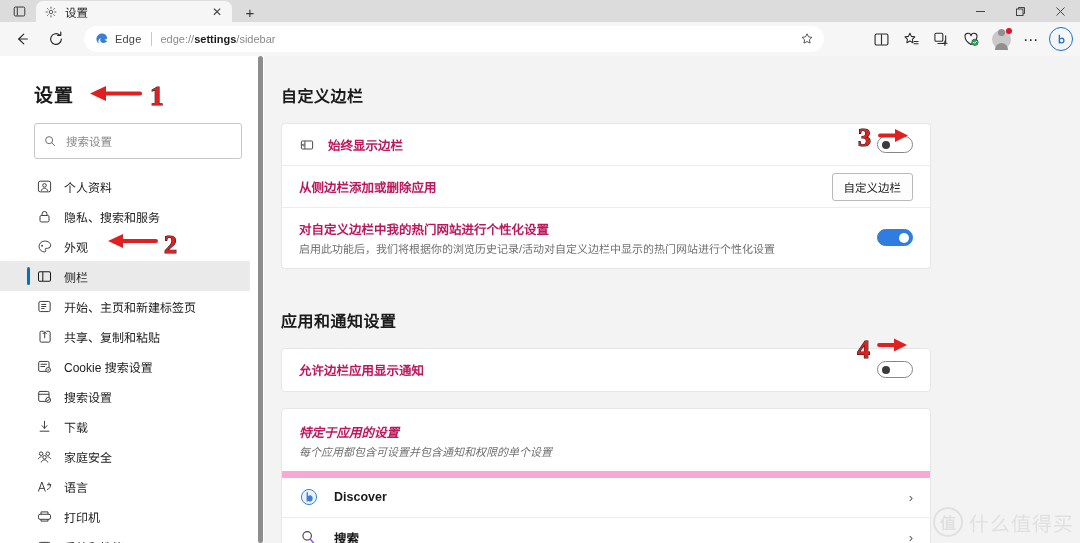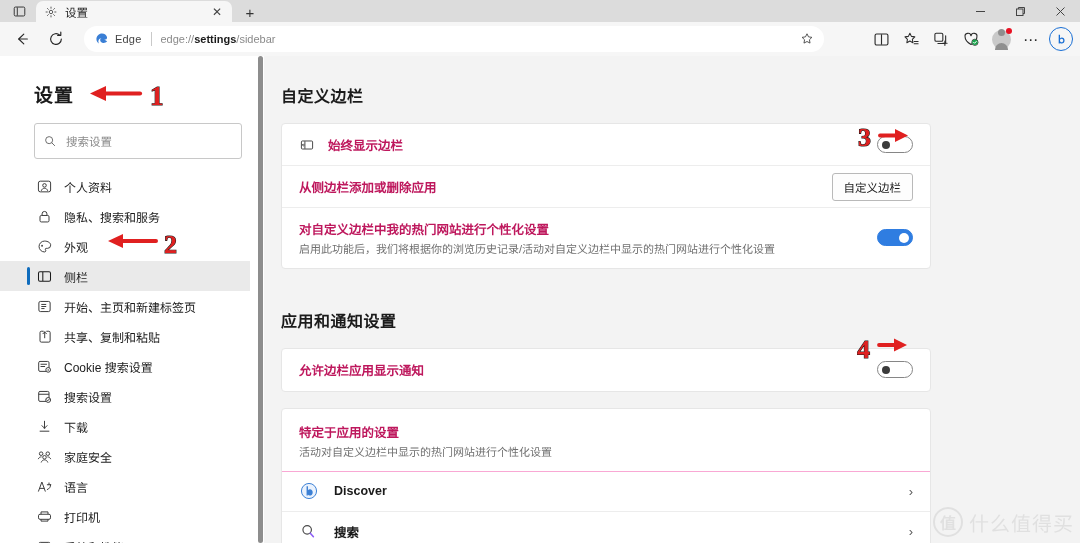--- a/index.html
+++ b/index.html
@@ -142,21 +142,21 @@
   .toggle.off { background:#ffffff; border:1.2px solid #868686; }
   .toggle.off .knob { position:absolute; left:4px; top:3.6px; width:8px; height:8px; border-radius:50%; background:#3b3b3b; }
   .toggle.on { background:#2f7de1; border:1.2px solid #2f7de1; }
   .toggle.on .knob { position:absolute; right:3px; top:2.7px; width:10px; height:10px; border-radius:50%; background:#ffffff; }
 
   .ghost-btn {
     border:1px solid #b9b9b9; border-radius:3px; background:#fdfdfd;
     font-size:11.5px; color:#1b1b1b; padding:5px 11px; white-space:nowrap;
   }
 
-  .applist-head { padding:13px 17px 11px 17px; border-bottom:1px solid #f9a8d4; }
+  .applist-head { padding:13px 17px 11px 17px; border-bottom:7px solid #f9a8d4;font-style:italic; }
   .app-row { display:flex; align-items:center; height:40px; padding:0 17px; border-bottom:1px solid #ededed; }
   .app-ico { width:19px; height:19px; flex:0 0 19px; display:flex; align-items:center; justify-content:center; }
   .app-name { flex:1; font-size:12.5px; font-weight:700; color:#1b1b1b; margin-left:16px; }
   .chev { font-size:13px; color:#5a5a5a; }
 
   
   .anno { position:absolute; pointer-events:none; }
   .anno-num {
     font-family:"Liberation Serif","DejaVu Serif",serif;
     font-size:27px; font-weight:700; color:#e02020;
@@ -531,21 +531,21 @@
               <div class="toggle off">
                   <span class="knob"></span>
                 </div>
             </div>
           </div>
         </div>
 
         <div class="card">
           <div class="applist-head">
             <div class="row-label">特定于应用的设置</div>
-            <div class="row-sub">活动对自定义边栏中显示的热门网站进行个性化设置</div>
+            <div class="row-sub">每个应用都包含可设置并包含通知和权限的单个设置</div>
           </div>
 
           <div class="app-row">
             <span class="app-ico">
               <svg width="18" height="18" viewBox="0 0 20 20">
                 <circle cx="10" cy="10" r="8.4" fill="#eaf2fd" stroke="#3b7fd4" stroke-width="1.1"></circle>
                 <path d="M7.3 4.6h1.55v4.5c.5-.62 1.25-1 2.18-1 1.8 0 3.07 1.45 3.07 3.45 0 2-1.35 3.5-3.25 3.5-.98 0-1.75-.42-2.18-1.08v.93H7.3V4.6z" fill="#3b7fd4"></path>
               </svg>
             </span>
             <span class="app-name">Discover</span>

